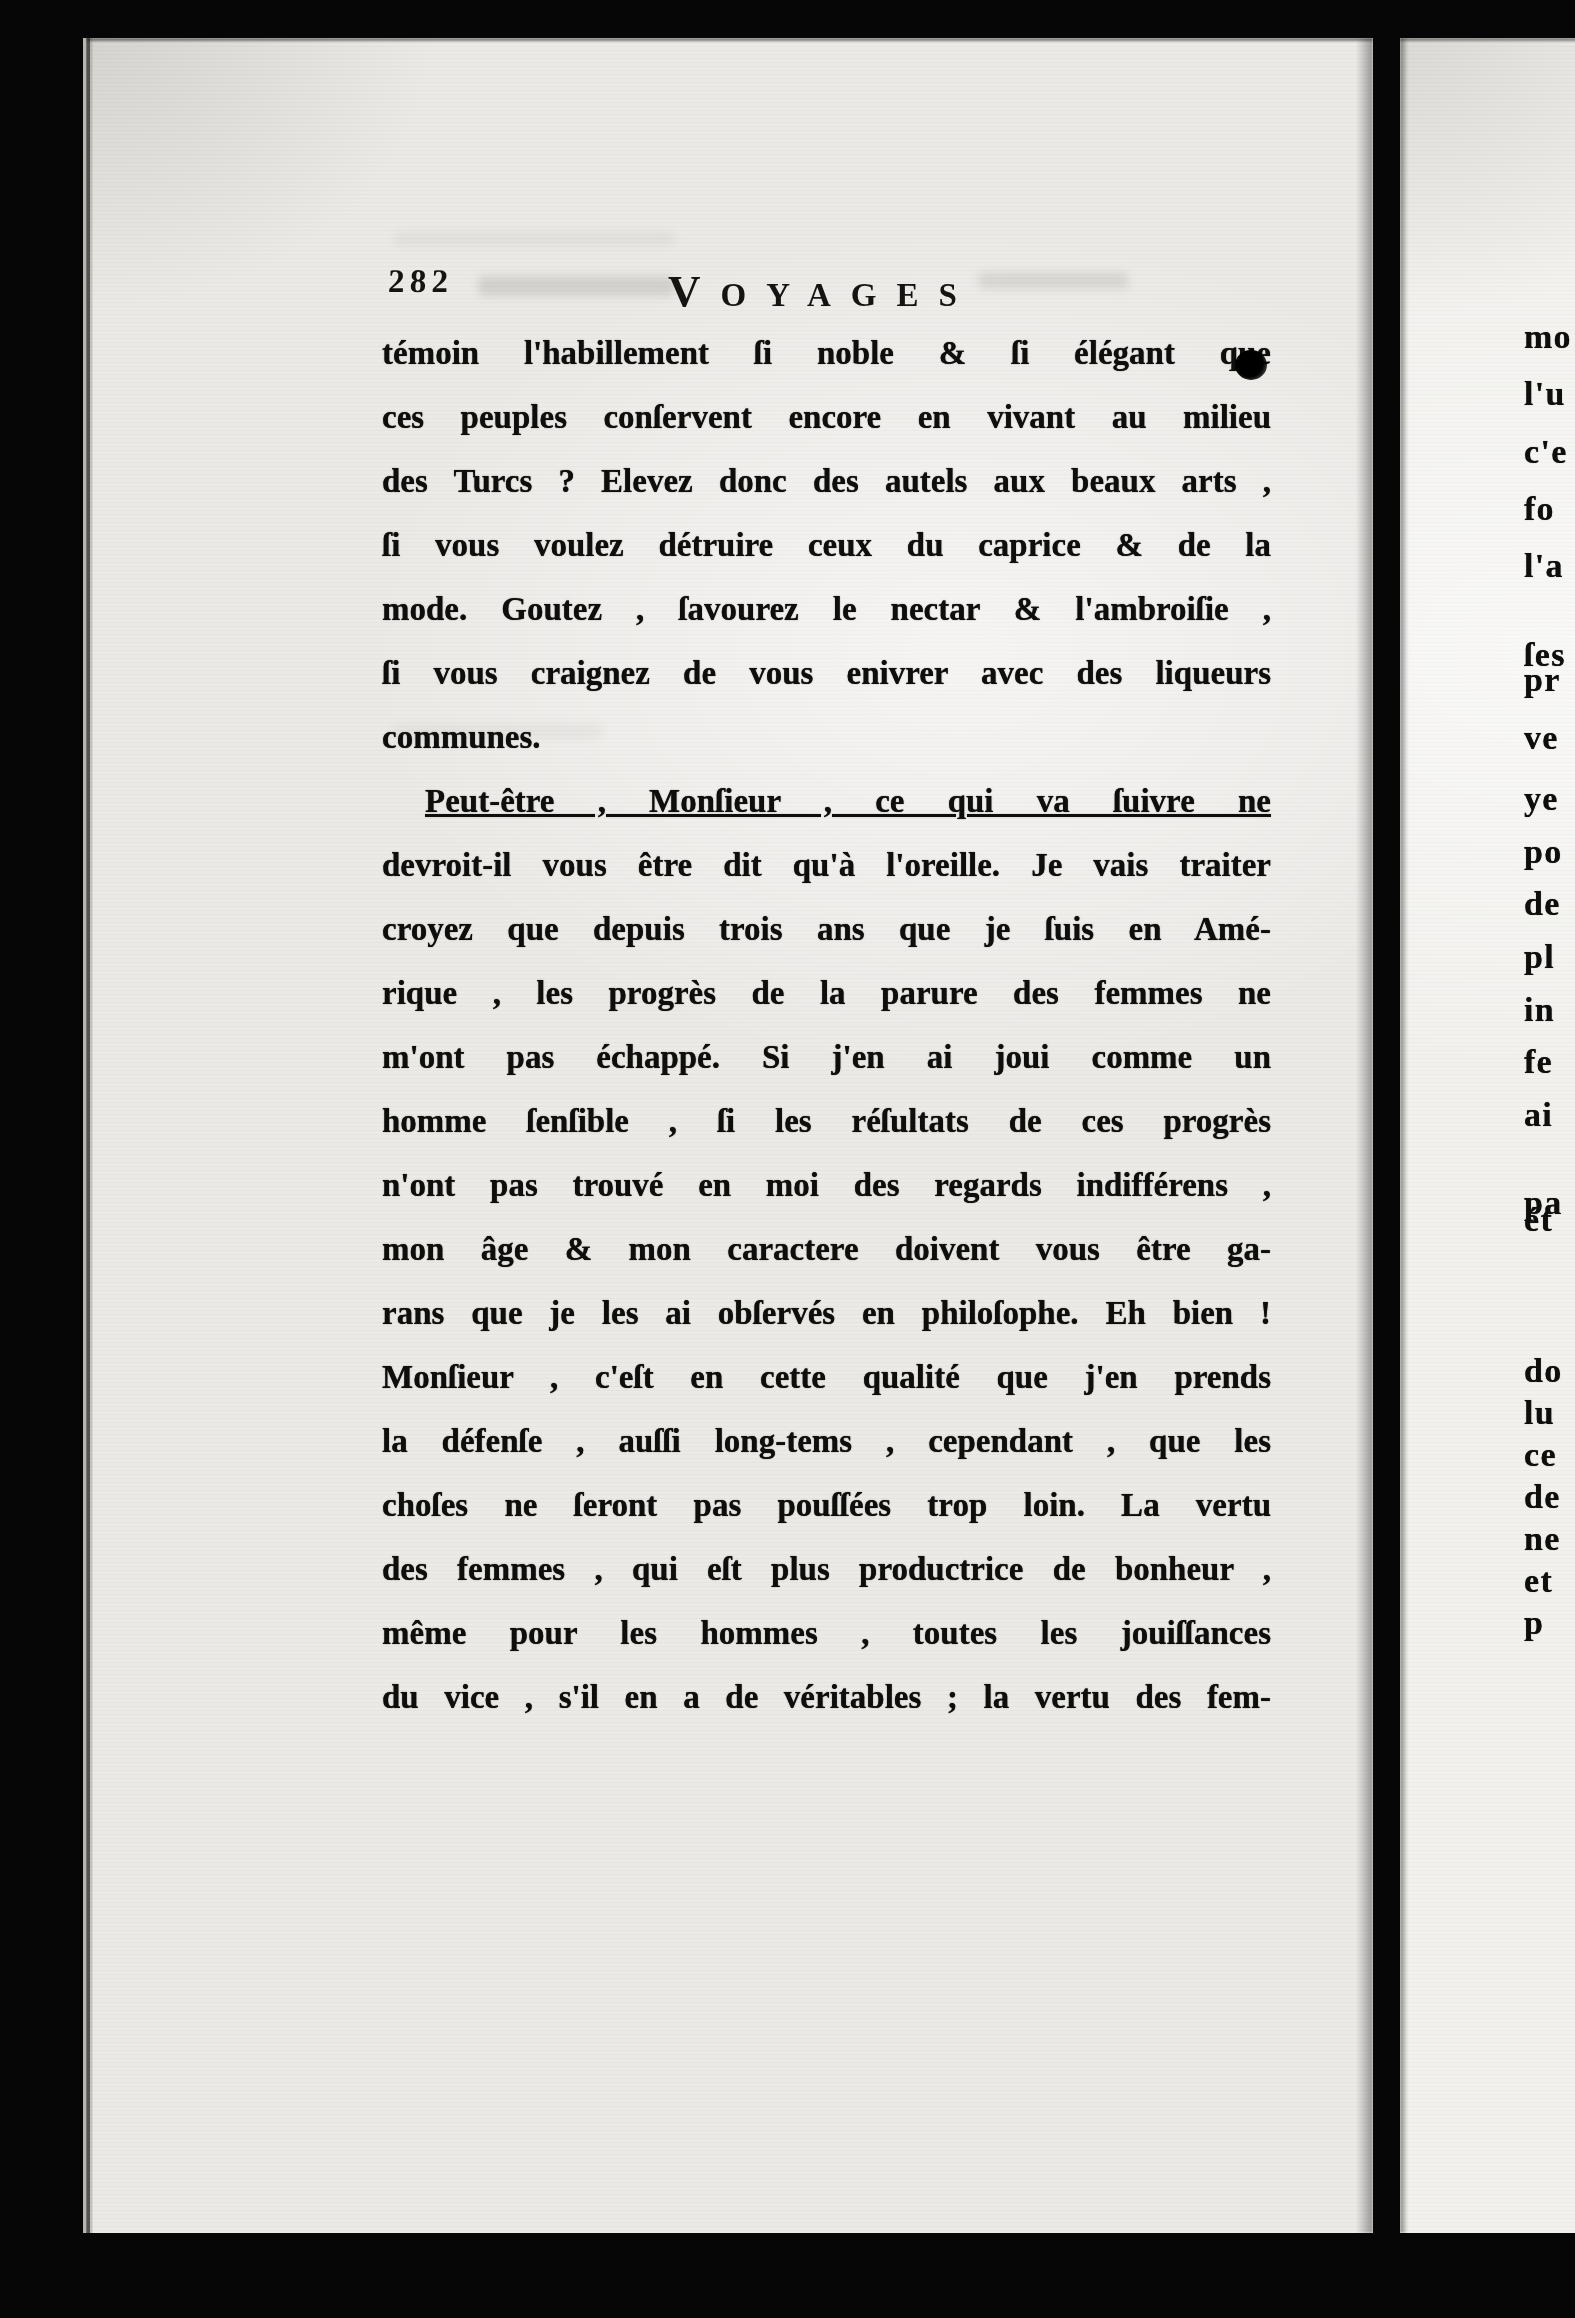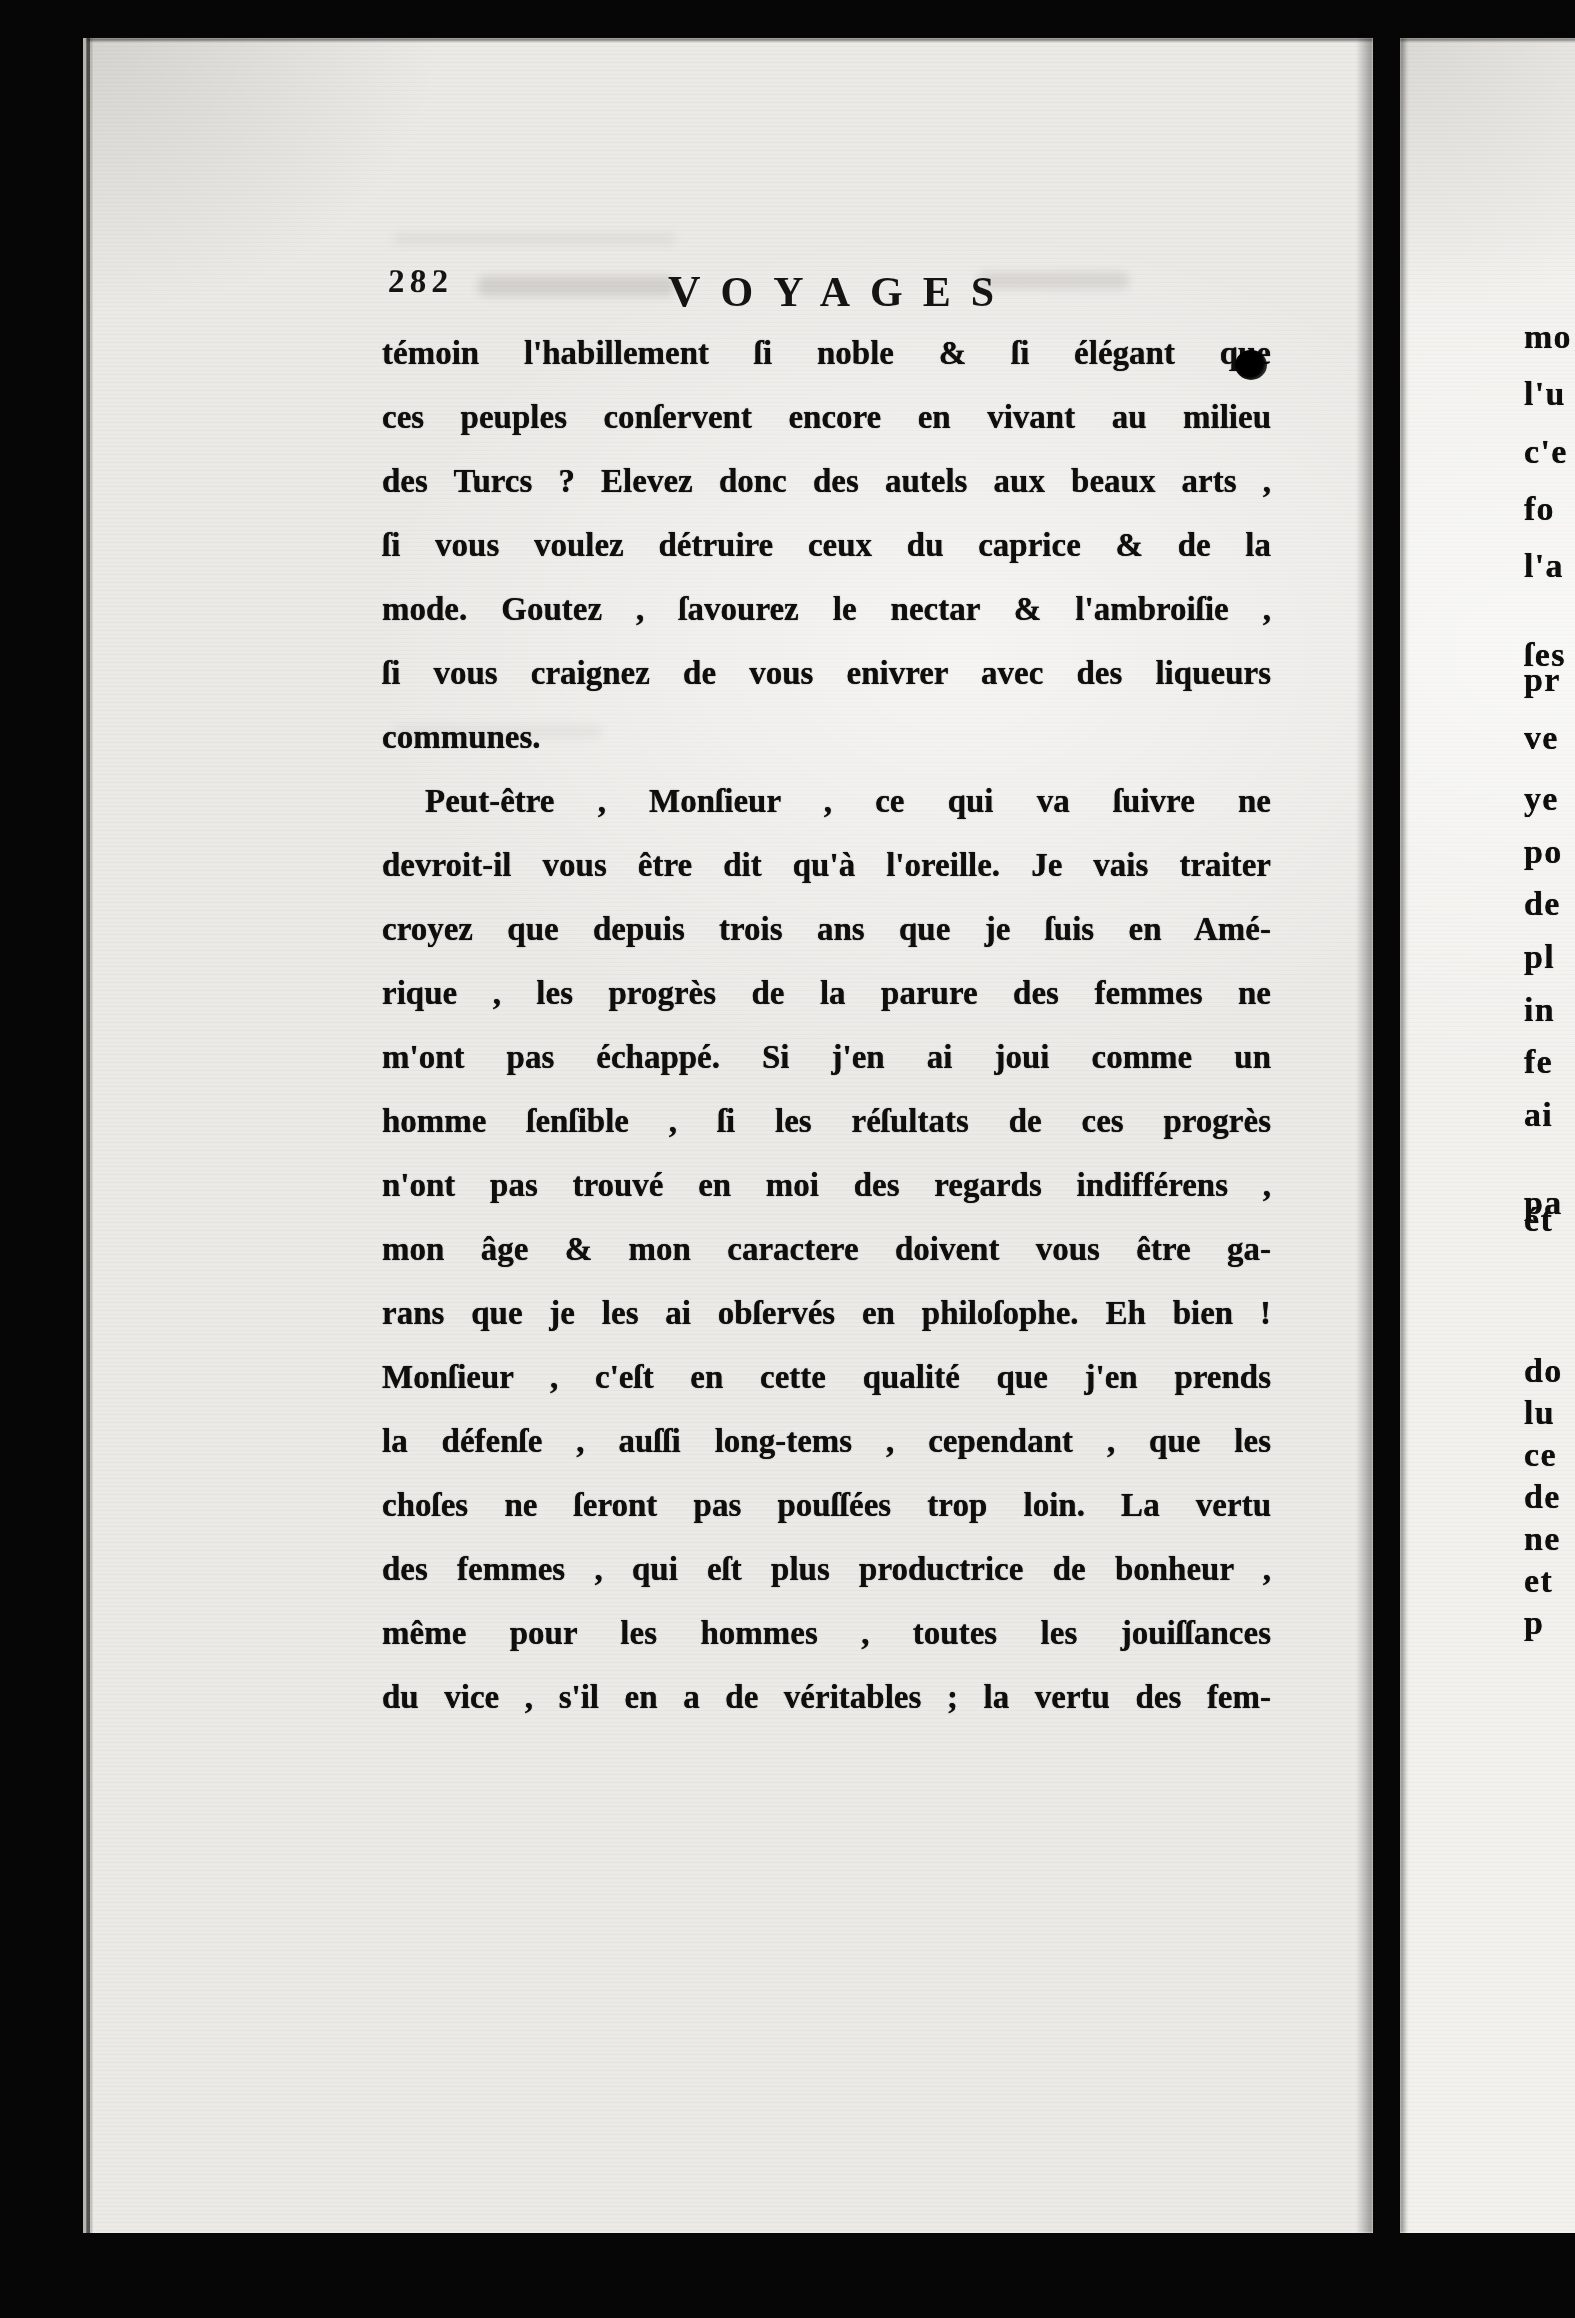--- a/index.html
+++ b/index.html
@@ -52,38 +52,38 @@
   }
 
   .running-head { position: absolute; color: #141412; }
   .page-number {
     position: absolute; left: 304px; top: 225px;
     font-size: 33px; font-weight: 700; letter-spacing: 5.3px;
     transform: skewX(-2deg);
   }
   .head-title {
     position: absolute; left: 584px; top: 227px;
-    font-size: 42px; font-weight: 700; letter-spacing: 20px;
+    font-size: 33px; font-weight: 700; letter-spacing: 20px;
     white-space: nowrap;
   }
   .head-title::first-letter { font-size: 45px; }
 
   #text-block {
     position: absolute; left: 298px; top: 283px; width: 889px;
     filter: blur(0.2px);
   }
   .line {
     font-size: 33px; font-weight: 700; line-height: 64px;
     color: #0e0e0c;
     text-align: justify; text-align-last: justify;
     text-shadow: 0 0 0.7px rgba(12,12,10,0.85), 0 0 2px rgba(12,12,10,0.18);
     white-space: nowrap;
   }
   .line.short { text-align-last: left; }
-  .line.indent { text-indent: 43px; }
+  .line.indent { text-indent: 43px; text-decoration: underline; }
   .line .it { font-style: italic; }
 
   #fragments { position: absolute; left: 124px; top: 0; right: 0; }
   .fragment {
     position: absolute;
     font-size: 34px; font-weight: 700; line-height: 39px;
     color: #0e0e0c; letter-spacing: 1.3px; white-space: nowrap;
     text-shadow: 0 0 0.7px rgba(12,12,10,0.85);
     filter: blur(0.2px);
   }

